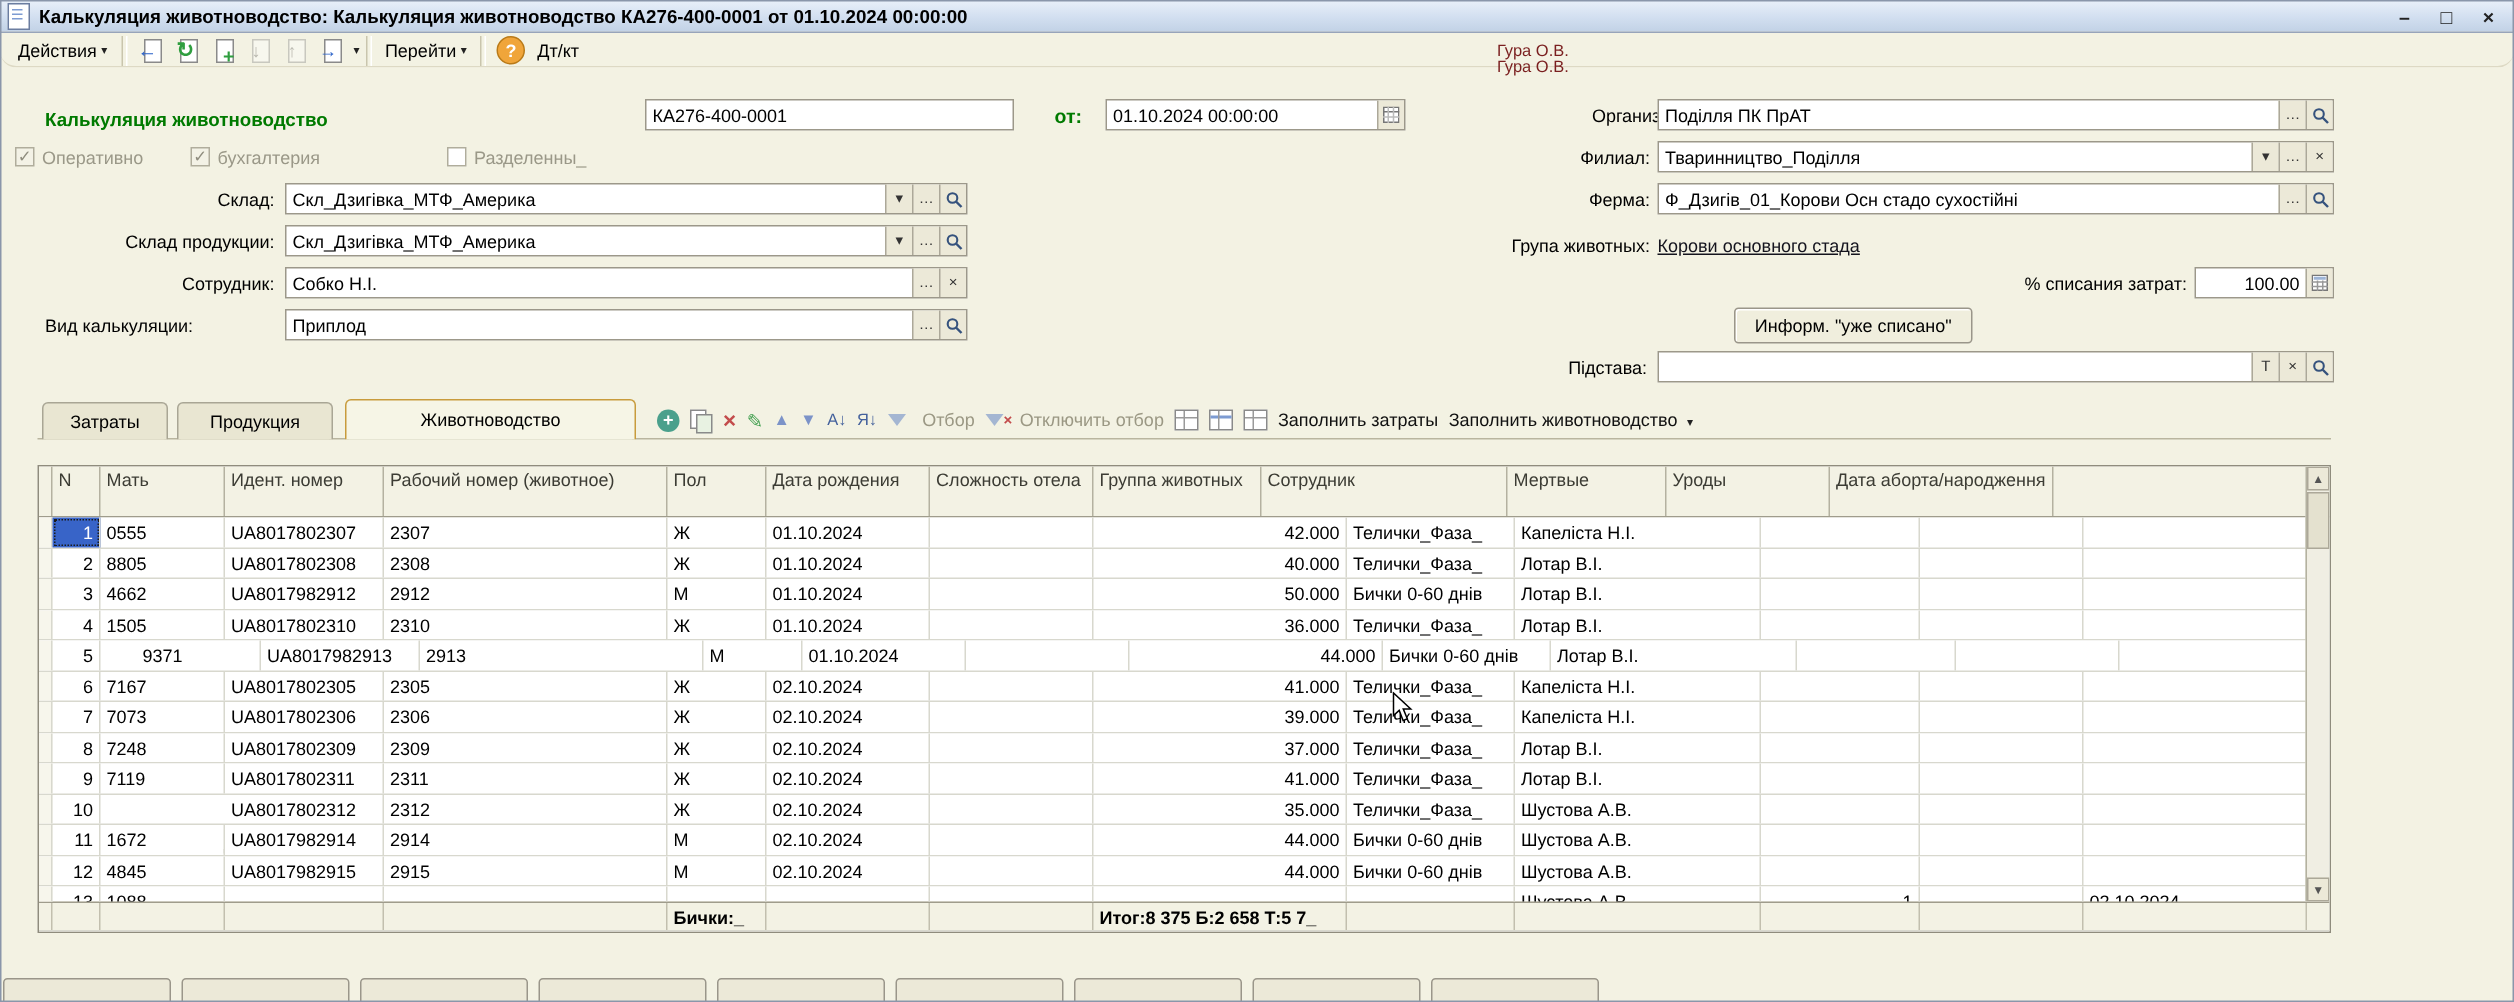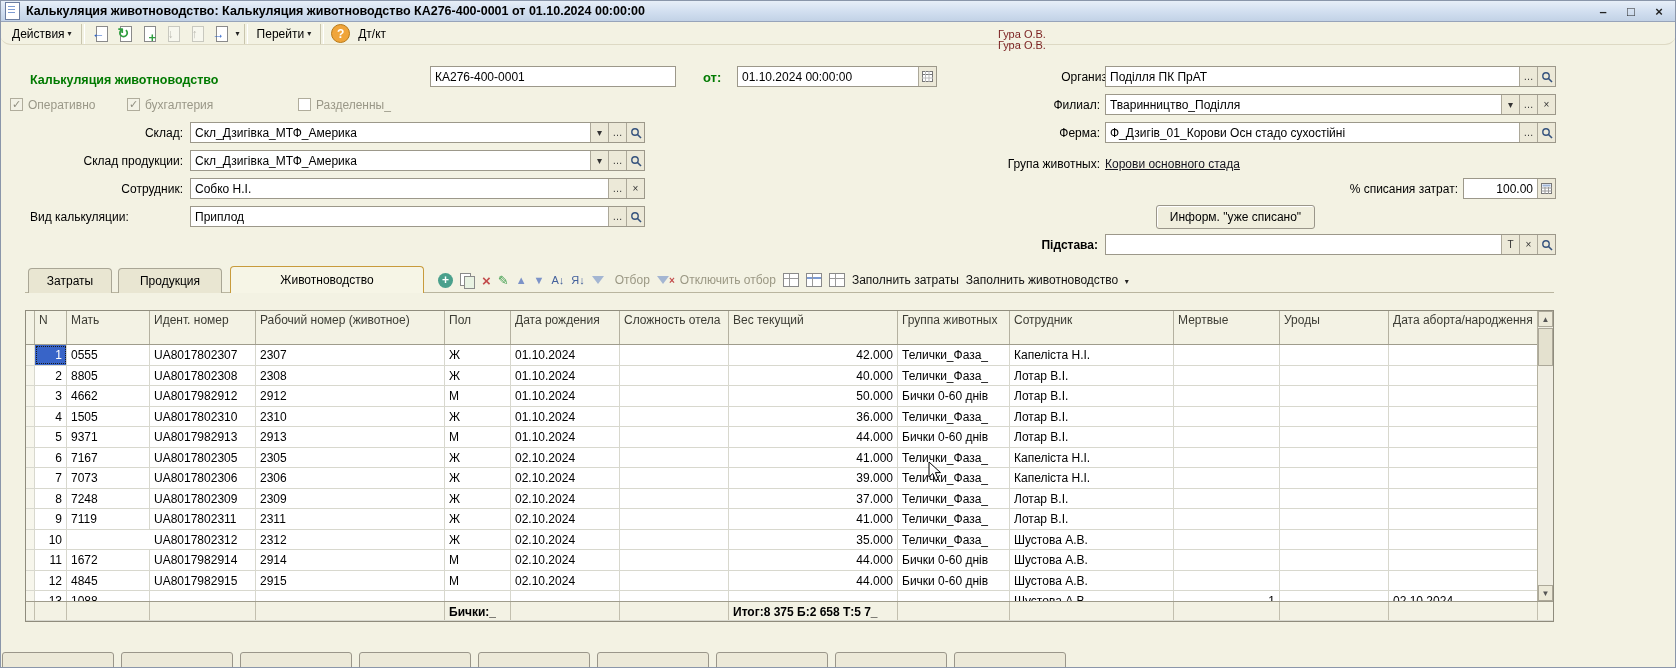--- a/index.html
+++ b/index.html
@@ -282,21 +282,21 @@
         <line x1="0" y1="5" x2="11" y2="5" stroke="#999"></line>
         <line x1="0" y1="8" x2="11" y2="8" stroke="#999"></line>
         <line x1="4" y1="4" x2="4" y2="11" stroke="#999"></line>
         <line x1="7.5" y1="4" x2="7.5" y2="11" stroke="#999"></line>
       </svg>
   </span>
 </div>
 
 <div class="btn3d" style="left:1156px;top:205px;width:157px;height:22px;">Информ. "уже списано"</div>
 
-<div class="lbl r" style="left:940px;top:238px;width:158px;font-weight:bold;">Підстава:</div>
+<div class="lbl r" style="left:940px;top:238px;width:158px;">Підстава:</div>
 <div class="fld" style="left:1105px;top:234px;width:451px;">
   <span class="val"></span>
   <span class="fbtn">T</span>
   <span class="fbtn">×</span>
   <span class="fbtn">
       <svg width="12" height="12" viewBox="0 0 12 12">
         <circle cx="5" cy="5" r="3.2" fill="none" stroke="#35527d" stroke-width="1.4"></circle>
         <line x1="7.5" y1="7.5" x2="11" y2="11" stroke="#35527d" stroke-width="1.6"></line>
       </svg>
     </span>
@@ -333,21 +333,20 @@
 <div class="tablewrap">
   <div class="thead" id="thead">
       <div class="th" style="width: 8px;"></div>
       <div class="th" style="width: 32px;">N</div>
       <div class="th" style="width: 83px;">Мать</div>
       <div class="th" style="width: 106px;">Идент. номер</div>
       <div class="th" style="width: 189px;">Рабочий номер (животное)</div>
       <div class="th" style="width: 66px;">Пол</div>
       <div class="th" style="width: 109px;">Дата рождения</div>
       <div class="th" style="width: 109px;">Сложность отела</div>
-      <div class="th" style="width: 169px;">Вес текущий</div>
       <div class="th" style="width: 112px;">Группа животных</div>
       <div class="th" style="width: 164px;">Сотрудник</div>
       <div class="th" style="width: 106px;">Мертвые</div>
       <div class="th" style="width: 109px;">Уроды</div>
       <div class="th" style="width: 149px;">Дата аборта/народження</div>
     </div>
   <div id="tbody">
       <div class="tr">
         <div class="td" style="width: 8px; background: rgb(247, 246, 236);"></div>
         <div class="td num sel" style="width: 32px;">1</div>
@@ -408,21 +407,21 @@
         <div class="td num" style="width: 169px;">36.000</div>
         <div class="td" style="width: 112px;">Телички_Фаза_</div>
         <div class="td" style="width: 164px;">Лотар В.І.</div>
         <div class="td num" style="width: 106px;"></div>
         <div class="td num" style="width: 109px;"></div>
         <div class="td" style="width: 149px;"></div>
       </div>
       <div class="tr">
         <div class="td" style="width: 8px; background: rgb(247, 246, 236);"></div>
         <div class="td num" style="width: 32px;">5</div>
-        <div class="td" style="width: 83px;">9371</div>
+        <div class="td" style="width: 83px; margin-left: 24px;">9371</div>
         <div class="td" style="width: 106px;">UA8017982913</div>
         <div class="td" style="width: 189px;">2913</div>
         <div class="td" style="width: 66px;">М</div>
         <div class="td" style="width: 109px;">01.10.2024</div>
         <div class="td" style="width: 109px;"></div>
         <div class="td num" style="width: 169px;">44.000</div>
         <div class="td" style="width: 112px;">Бички 0-60 днів</div>
         <div class="td" style="width: 164px;">Лотар В.І.</div>
         <div class="td num" style="width: 106px;"></div>
         <div class="td num" style="width: 109px;"></div>

